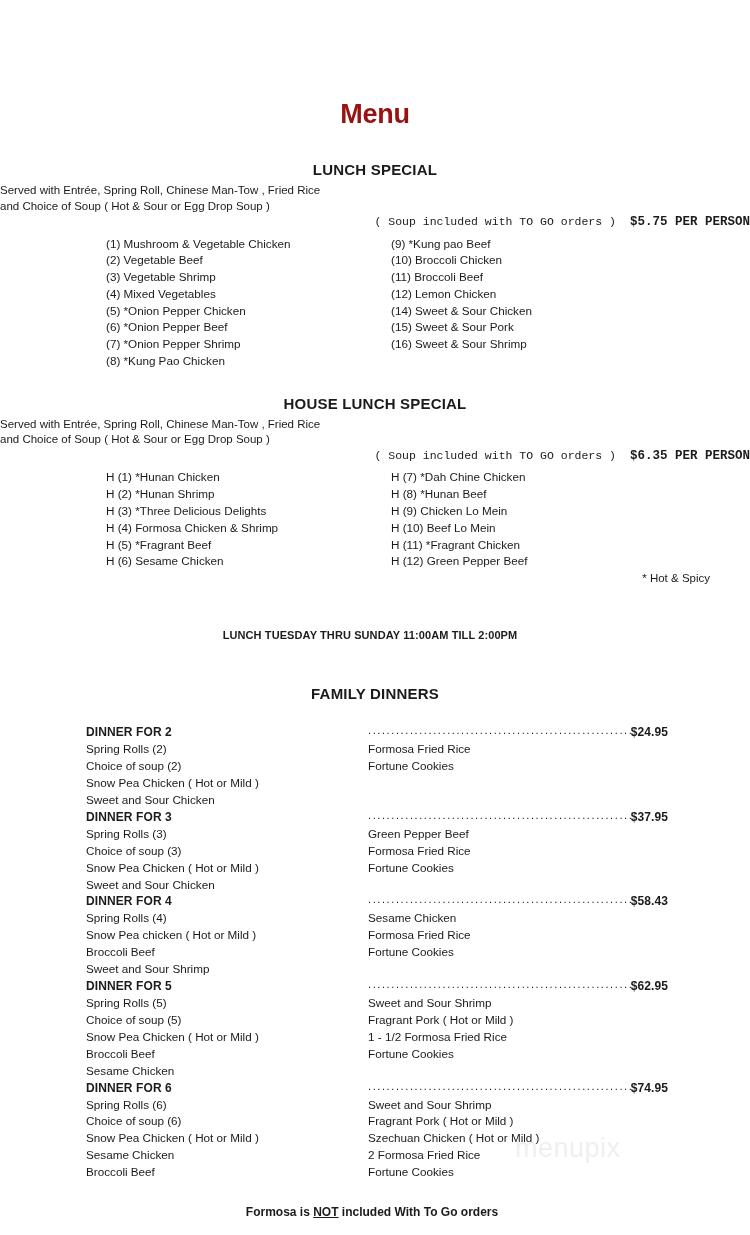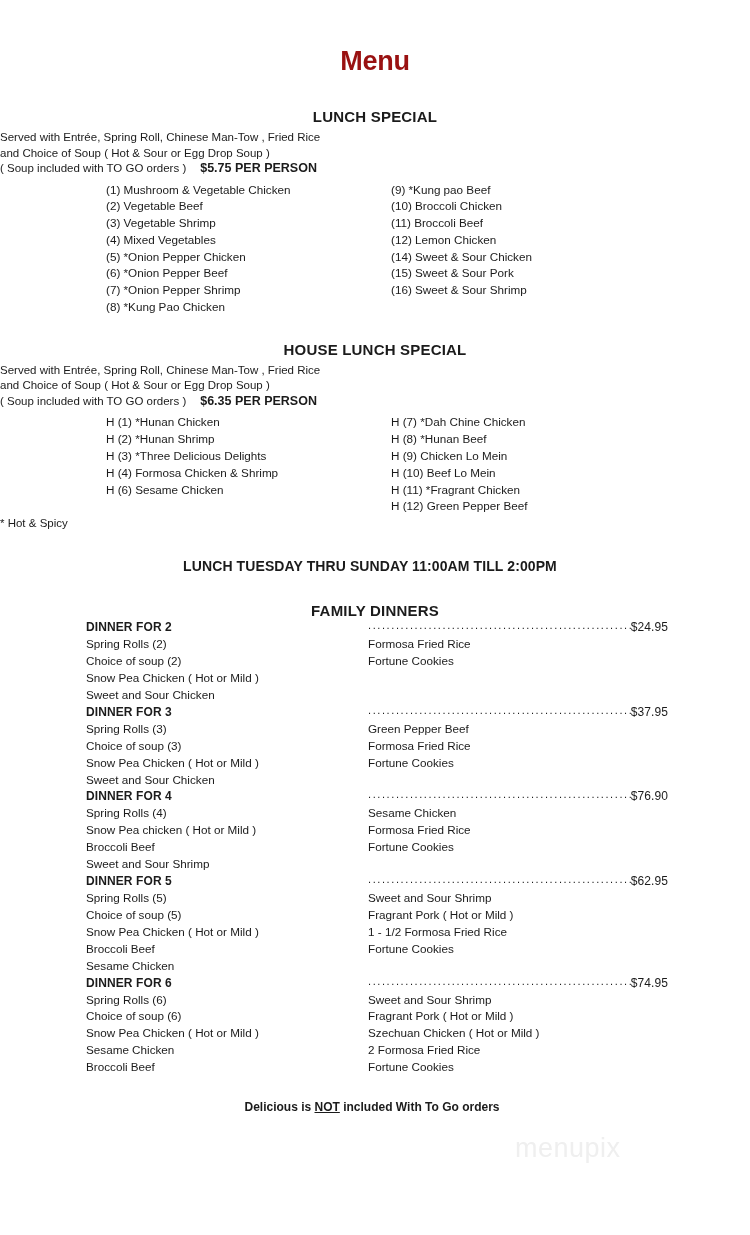--- a/index.html
+++ b/index.html
@@ -21,21 +21,21 @@
   }
 
   
   .menu-title {
     text-align: center;
     color: #991111;
     font-size: 27px;
     font-weight: bold;
     letter-spacing: -0.2px;
     margin: 0;
-    padding-top: 48px;
+    padding-top: 101px;
     line-height: 1;
   }
 
   
   .section-heading {
     text-align: center;
     font-size: 15px;
     font-weight: bold;
     letter-spacing: 0.2px;
     margin: 0;
@@ -46,24 +46,25 @@
 
   
   .desc-line {
     text-align: left;
     font-size: 11.5px;
     line-height: 15.5px;
     margin: 0;
   }
   .desc-block { margin-top: 4px; }
   .price-line {
-    text-align: left;
+    text-align: right;
     font-size: 11.5px;
     line-height: 15.5px;
     margin: 0;
+    font-family: Liberation Mono, monospace;
   }
   .price-line .price-strong {
     font-weight: bold;
     font-size: 12.5px;
     margin-left: 14px;
   }
 
   
   .two-col {
     display: flex;
@@ -74,49 +75,49 @@
     width: 285px;
   }
   .two-col .col.right { width: 300px; }
   .item {
     font-size: 11.7px;
     line-height: 16.8px;
     white-space: nowrap;
   }
 
   .hot-spicy-note {
-    text-align: left;
+    text-align: right;
     font-size: 11.5px;
     line-height: 16px;
     margin: 0;
     padding-right: 40px;
   }
 
   
   .hours-line {
     text-align: center;
-    font-size: 14px;
+    font-size: 11px;
     font-weight: bold;
     letter-spacing: 0.1px;
-    margin: 0;
+    margin: 16px;
     padding-top: 27px;
     padding-right: 10px;
   }
 
   .family-heading {
     text-align: center;
     font-size: 15px;
     font-weight: bold;
     margin: 0;
     padding-top: 28px;
     letter-spacing: 0.2px;
   }
 
   
-  #family-dinners { }
+  #family-dinners { margin-top: 22px; }
   .dinner-block {
     display: flex;
     padding-left: 86px;
   }
   .dinner-block .col-left  { width: 282px; }
   .dinner-block .col-right { width: 300px; }
 
   .dinner-title {
     font-size: 12px;
     font-weight: bold;
@@ -135,21 +136,21 @@
     overflow: hidden;
     white-space: nowrap;
     font-size: 11px;
     letter-spacing: 1.6px;
     color: #1b1b1b;
     position: relative;
     top: -2px;
   }
   .dinner-price {
     font-size: 12px;
-    font-weight: normal;
+    font-weight: bold;
     white-space: nowrap;
     letter-spacing: 0.1px;
   }
   .dish {
     font-size: 11.7px;
     line-height: 16.9px;
     white-space: nowrap;
   }
 
   
@@ -225,20 +226,21 @@
         <span>( Soup included with TO GO orders )</span><span class="price-strong">$6.35 PER PERSON</span>
       </p>
     </div>
 
     <div class="two-col">
       <div class="col left" id="hls-left">
           <div class="item">H (1) *Hunan Chicken</div>
           <div class="item">H (2) *Hunan Shrimp</div>
           <div class="item">H (3) *Three Delicious Delights</div>
           <div class="item">H (4) Formosa Chicken &amp; Shrimp</div>
+          <div class="item">H (5) *Fragrant Beef</div>
           <div class="item">H (6) Sesame Chicken</div>
         </div>
       <div class="col right" id="hls-right">
           <div class="item">H (7) *Dah Chine Chicken</div>
           <div class="item">H (8) *Hunan Beef</div>
           <div class="item">H (9) Chicken Lo Mein</div>
           <div class="item">H (10) Beef Lo Mein</div>
           <div class="item">H (11) *Fragrant Chicken</div>
           <div class="item">H (12) Green Pepper Beef</div>
         </div>
@@ -291,21 +293,21 @@
           <div class="col-left">
             <div class="dinner-title">DINNER FOR 4</div>
             <div class="dish">Spring Rolls (4)</div>
             <div class="dish">Snow Pea chicken ( Hot or Mild )</div>
             <div class="dish">Broccoli Beef</div>
             <div class="dish">Sweet and Sour Shrimp</div>
           </div>
           <div class="col-right">
             <div class="dinner-price-row">
               <span class="leader">..........................................................................................</span>
-              <span class="dinner-price">$76.90</span>
+              <span class="dinner-price">$58.43</span>
             </div>
             <div class="dish">Sesame Chicken</div>
             <div class="dish">Formosa Fried Rice</div>
             <div class="dish">Fortune Cookies</div>
           </div>
         </div>
         <div class="dinner-block">
           <div class="col-left">
             <div class="dinner-title">DINNER FOR 5</div>
             <div class="dish">Spring Rolls (5)</div>
@@ -343,18 +345,18 @@
             <div class="dish">Fragrant Pork ( Hot or Mild )</div>
             <div class="dish">Szechuan Chicken ( Hot or Mild )</div>
             <div class="dish">2 Formosa Fried Rice</div>
             <div class="dish">Fortune Cookies</div>
           </div>
         </div>
       </div>
   </section>
 
   <p class="beverage-note">
-    <span>Delicious is </span><u>NOT</u><span> included With To Go orders</span>
+    <span>Formosa is </span><u>NOT</u><span> included With To Go orders</span>
   </p>
 
   <div class="watermark">menupix</div>
 
 </div>
 
 </body></html>

